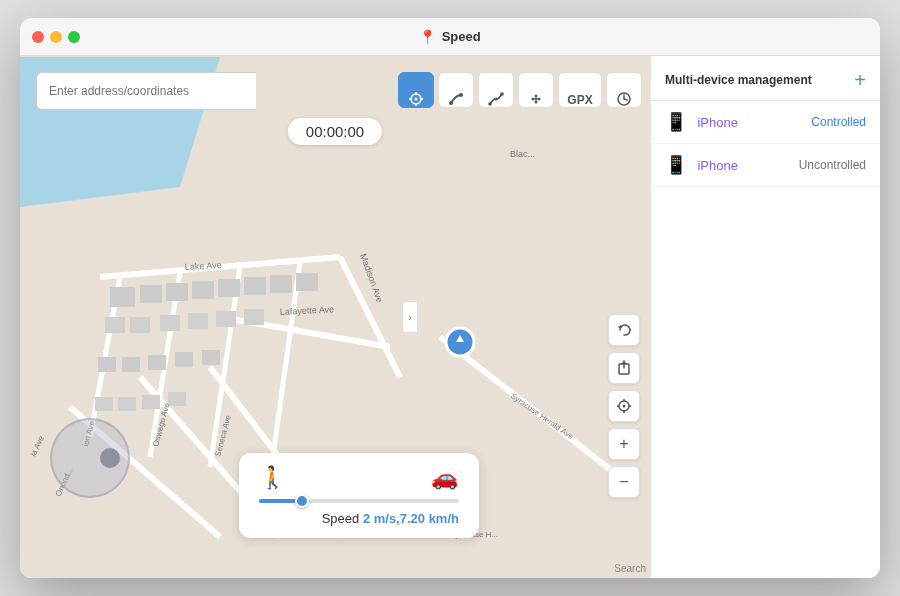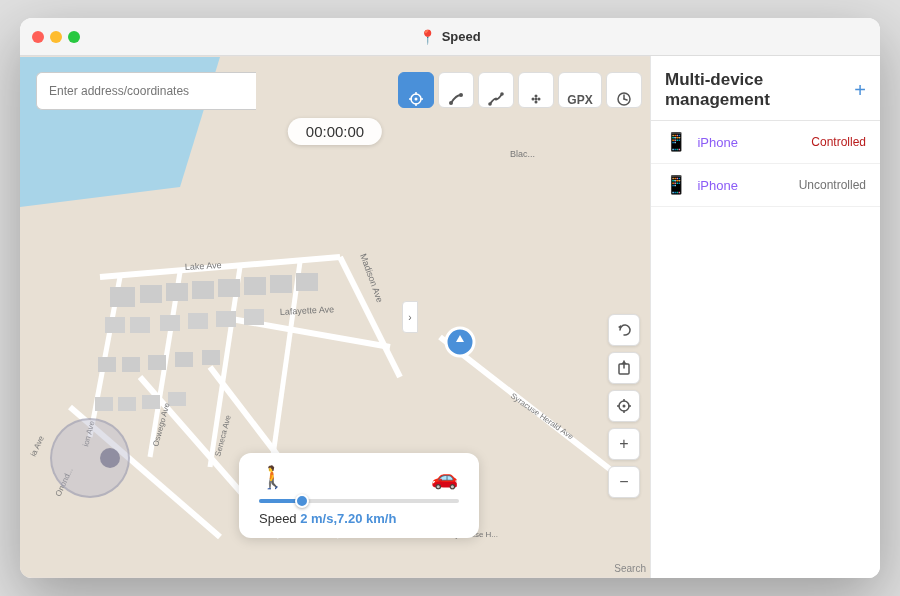--- a/index.html
+++ b/index.html
@@ -233,42 +233,42 @@
       height: 14px;
       border-radius: 50%;
       background: #4a90d9;
       position: absolute;
       top: -5px;
       left: 18%;
       border: 2px solid #fff;
       box-shadow: 0 1px 3px rgba(0,0,0,0.3);
     }
     .speed-text {
-      text-align: left;
+      text-align: right;
       font-size: 13px;
       color: #333;
     }
     
     .right-panel {
       width: 230px;
       background: #f7f7f7;
       border-left: 1px solid #e5e5e5;
       display: flex;
       flex-direction: column;
     }
     .panel-header {
       padding: 14px 14px 10px;
       display: flex;
       align-items: center;
       justify-content: space-between;
       border-bottom: 1px solid #e5e5e5;
       background: #fff;
     }
     .panel-title {
-      font-size: 17px;
+      font-size: 12px;
       font-weight: 600;
       color: #333;
     }
     .panel-add {
       font-size: 20px;
       color: #4a90d9;
       cursor: pointer;
       line-height: 1;
     }
     .device-list {
@@ -288,21 +288,21 @@
     }
     .device-name {
       flex: 1;
       font-size: 13px;
       color: #8b5cf6;
     }
     .device-status {
       font-size: 12px;
       font-weight: 500;
     }
-    .device-status.controlled { color: #b91c1c; }
+    .device-status.controlled { color: #3b82f6; }
     .device-status.uncontrolled { color: #737373; }
     
     .collapse-arrow {
       position: absolute;
       right: 232px;
       top: 50%;
       transform: translateY(-50%);
       width: 16px;
       height: 32px;
       background: #fff;

